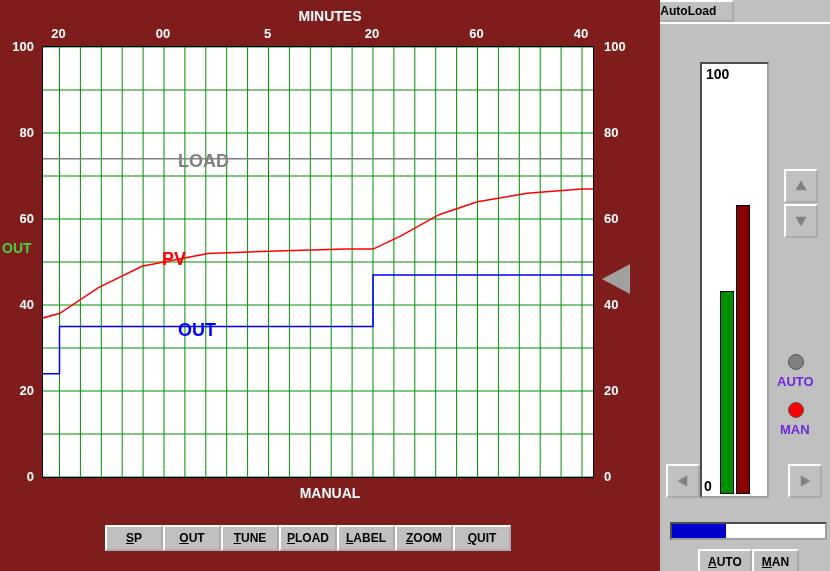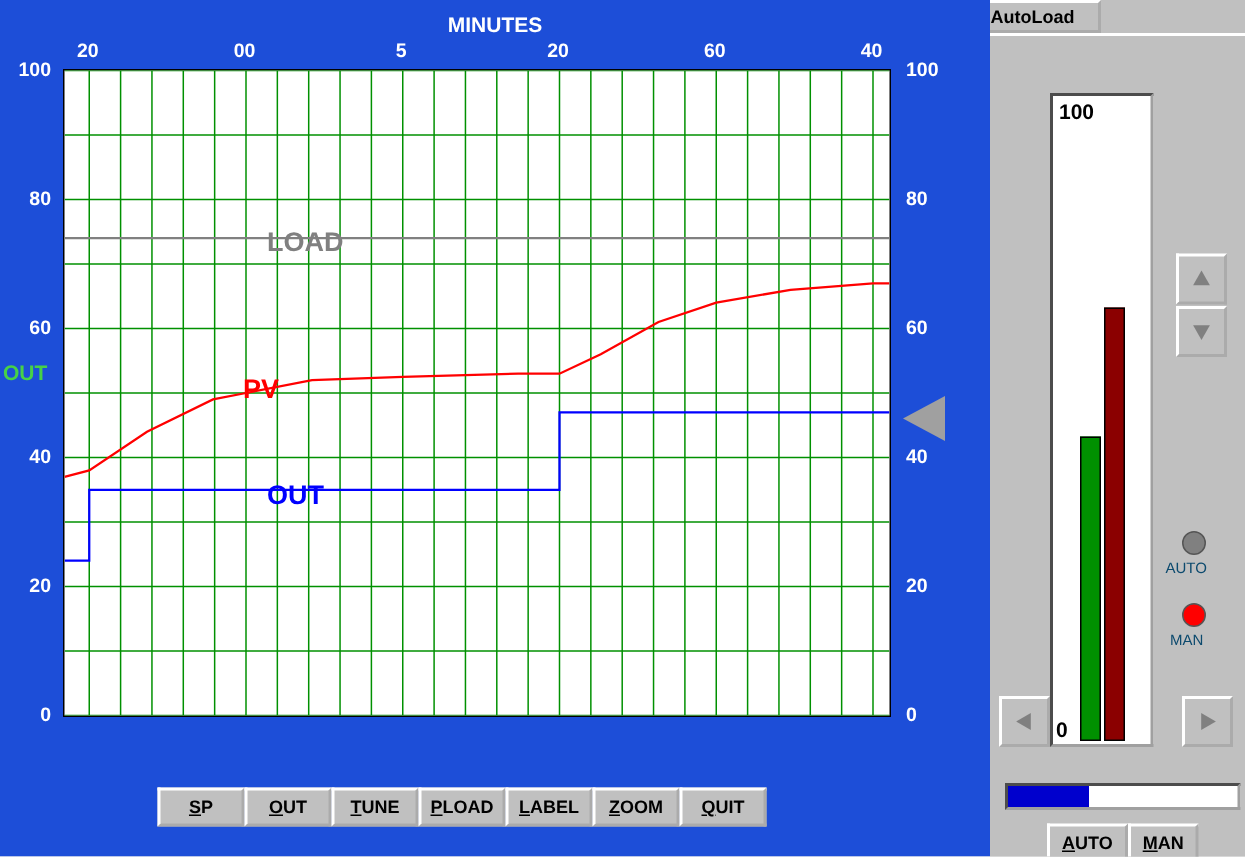--- a/index.html
+++ b/index.html
@@ -1,17 +1,17 @@
 <!DOCTYPE html>
 <html><head>
 <meta charset="utf-8">
 <style>
   html,body{margin:0;padding:0;width:830px;height:571px;overflow:hidden;font-family:Arial,Helvetica,sans-serif;}
   .root{position:relative;width:830px;height:571px;background:#c0c0c0;}
-  .chart-panel{position:absolute;left:0;top:0;width:660px;height:571px;background:#1d4ed8;}
+  .chart-panel{position:absolute;left:0;top:0;width:660px;height:571px;background:#7f1d1d;}
   .top-btn-row{position:absolute;left:506px;top:0;height:22px;display:flex;}
   .side-panel{position:absolute;left:660px;top:22px;width:170px;height:549px;background:#c0c0c0;border-top:2px solid #fff;}
   .btn{background:#c0c0c0;border:2px outset #fff;font-size:12px;font-weight:bold;font-family:Arial,Helvetica,sans-serif;cursor:pointer;display:flex;align-items:center;justify-content:center;padding:0 6px;color:#000;}
   .btn .u{text-decoration:underline;}
   .chart-title{position:absolute;left:0;top:8px;width:660px;text-align:center;color:#fff;font-size:14px;font-weight:bold;}
   .chart-area{position:absolute;left:42px;top:46px;width:550px;height:430px;background:#fff;border:1px solid #000;}
   .x-ticks{position:absolute;top:26px;left:42px;width:550px;height:18px;}
   .x-tick{position:absolute;color:#fff;font-size:13px;font-weight:bold;transform:translateX(-50%);}
   .y-ticks-left{position:absolute;left:0;top:46px;width:38px;height:430px;}
   .y-ticks-right{position:absolute;left:598px;top:46px;width:38px;height:430px;}
@@ -23,21 +23,21 @@
   .bottom-btn-row .btn{height:26px;width:58px;}
   .in-chart-label{position:absolute;font-size:18px;font-weight:bold;}
   .bargraph{position:absolute;left:40px;top:38px;width:65px;height:432px;background:#fff;border:2px inset #a0a0a0;}
   .bar-val{position:absolute;left:4px;top:2px;font-size:14px;font-weight:bold;color:#000;}
   .bar-green{position:absolute;width:12px;background:#009000;border:1px solid #000;}
   .bar-red{position:absolute;width:12px;background:#8b0000;border:1px solid #000;}
   .bar-zero{position:absolute;left:2px;bottom:2px;font-size:14px;font-weight:bold;color:#000;}
   .arrow-btn{width:30px;height:30px;background:#c0c0c0;border:2px outset #fff;display:flex;align-items:center;justify-content:center;cursor:pointer;}
   .arrow-btn svg{width:14px;height:14px;}
   .status-light{width:14px;height:14px;border-radius:50%;border:1px solid #555;}
-  .side-label{font-size:10px;font-weight:normal;color:#0c4a6e;}
+  .side-label{font-size:13px;font-weight:bold;color:#6d28d9;}
   .hbargraph{position:absolute;left:10px;top:498px;width:153px;height:14px;background:#fff;border:2px inset #a0a0a0;}
   .hbargraph .fill{height:100%;background:#0000cd;}
   .side-btn-row{position:absolute;left:38px;top:525px;display:flex;}
   .side-btn-row .btn{height:26px;padding:0 8px;}
   .marker-tri{position:absolute;}
 </style>
 </head>
 <body>
 
 <div class="root">
@@ -141,20 +141,21 @@
       <span class="in-chart-label" style="color:#ff0000;left:119px;top:202px;">PV</span>
       <span class="in-chart-label" style="color:#0000ff;left:135px;top:273px;">OUT</span>
     </div>
 
     <div class="marker-tri" style="left:598px;top:262px;">
       <svg width="34" height="34">
           <polygon points="32,2 32,32 4,17" fill="#a0a0a0"></polygon>
         </svg>
     </div>
 
+    <div class="mode-label">MANUAL</div>
 
     <div class="bottom-btn-row">
       <button class="btn">
           <span class="u">S</span>
           <span>P</span>
         </button>
       <button class="btn">
           <span class="u">O</span>
           <span>UT</span>
         </button>

